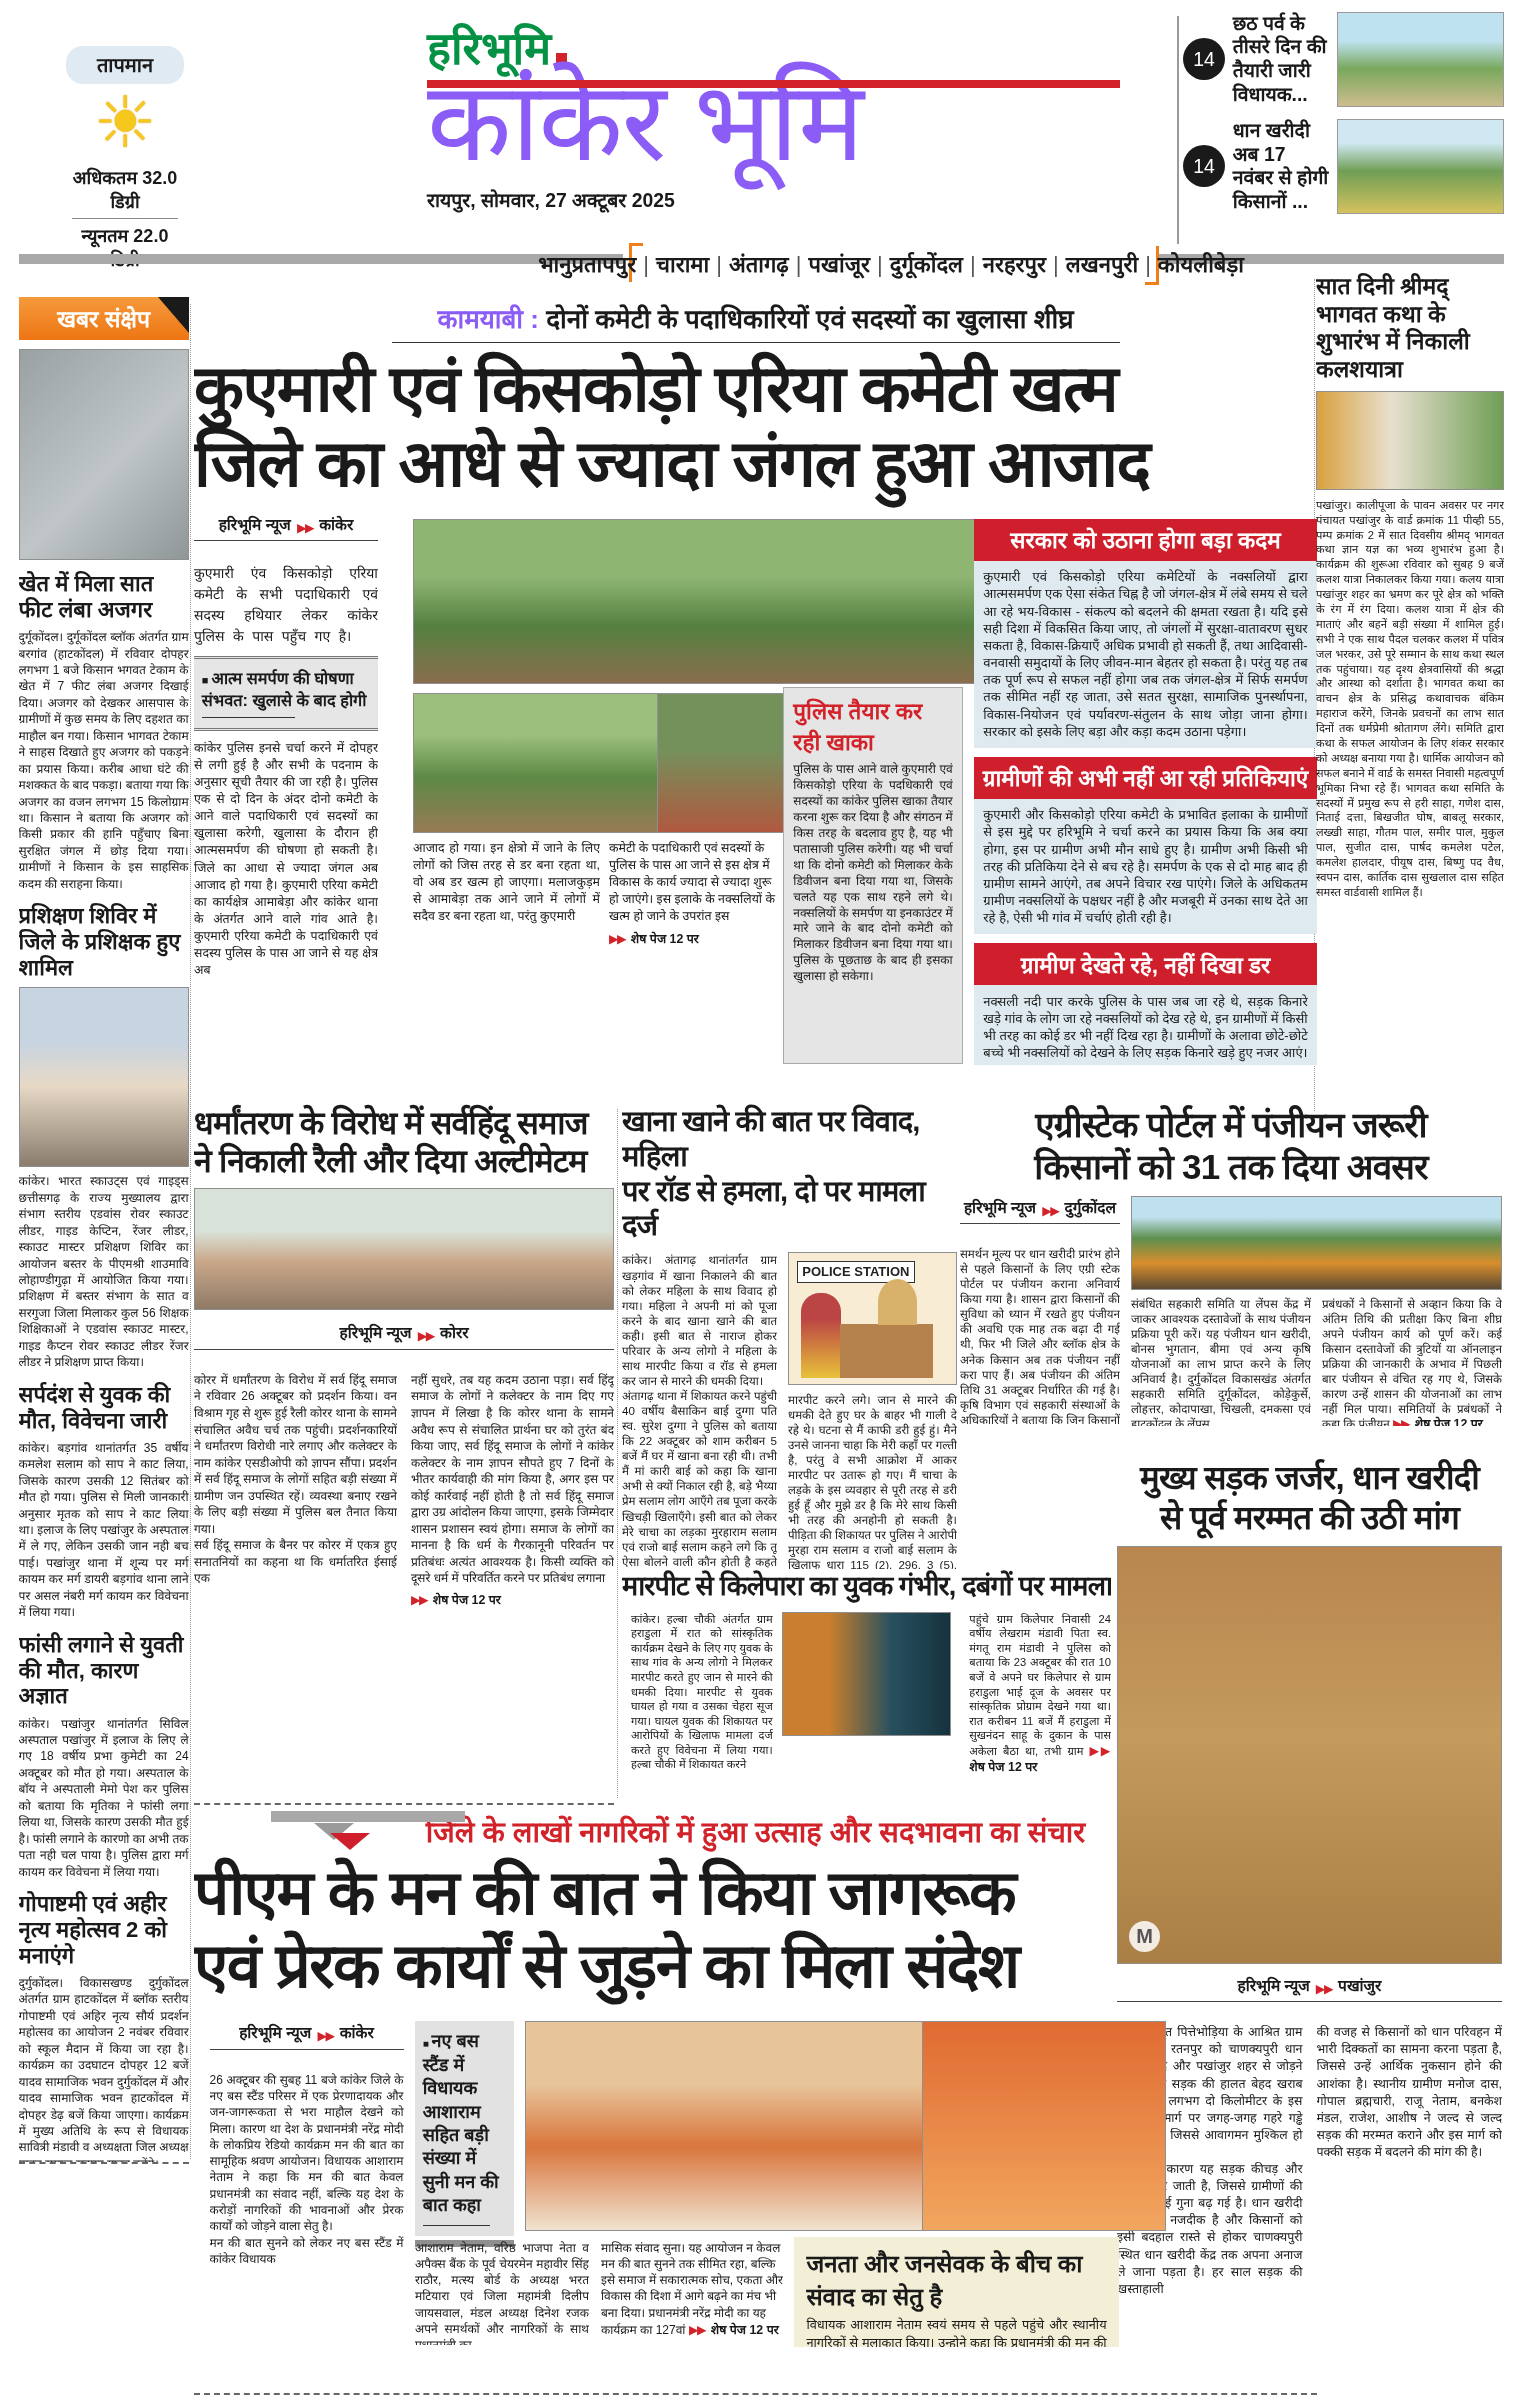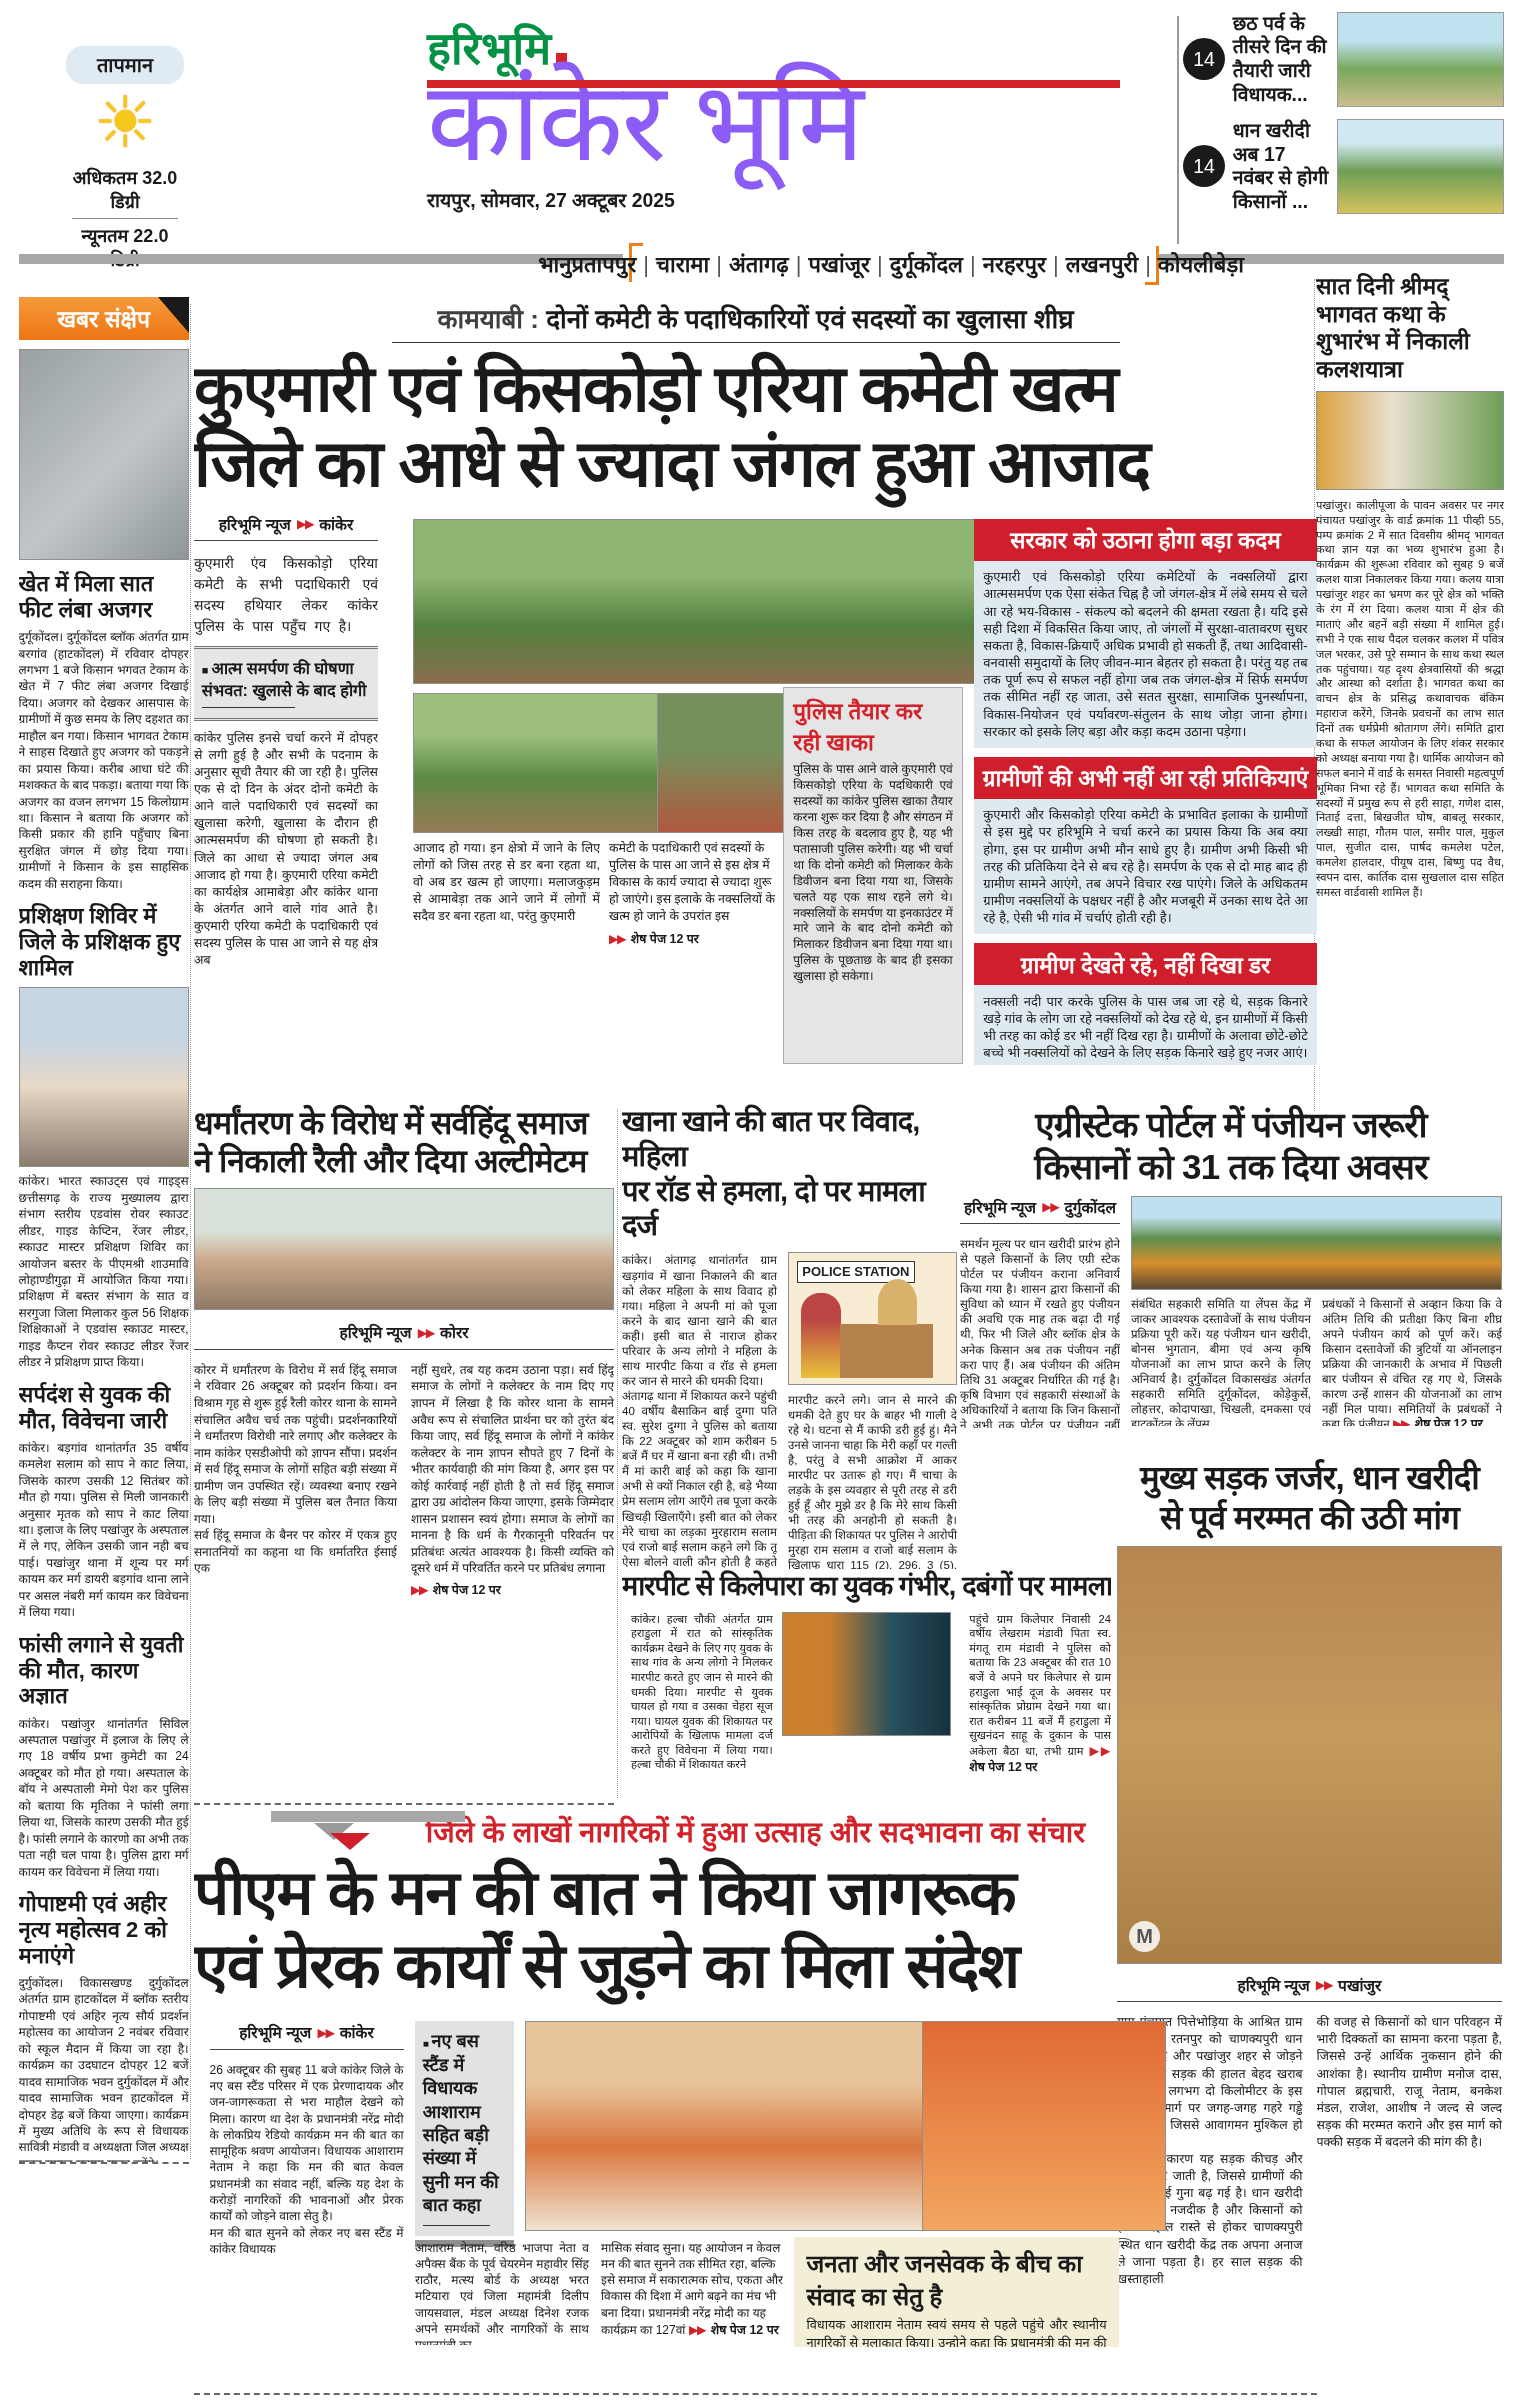--- a/index.html
+++ b/index.html
@@ -70,30 +70,30 @@
   .sb-banner{position:relative;background:linear-gradient(180deg,#f59a3c,#ee7513);color:#fff;
              font-size:23px;font-weight:bold;text-align:center;padding:5.4px 0;}
   .sb-banner::after{content:"";position:absolute;right:-0.8px;top:0;border-top:36px solid #1a1a1a;
                     border-left:31px solid transparent;}
   .sb-title{font-size:22px;font-weight:bold;line-height:1.18;margin:11px 0 6.2px;}
   .sb-body{font-size:12px;line-height:1.37;text-align:justify;}
   .sb-photo{width:100%;height:211px;margin-top:9.3px;box-sizing:border-box;}
   .sb-photo2{width:100%;height:180px;margin:4.6px 0 6.2px;box-sizing:border-box;}
 
   
-  .byline{display:flex;align-items:center;justify-content:center;gap:6.2px;font-size:15.5px;font-weight:bold;
-          border-bottom:1.5px solid #444;padding-bottom:5.4px;margin-bottom:12px;}
+  .byline{display:flex;align-items:flex-end;justify-content:center;gap:6.2px;font-size:15.5px;font-weight:bold;
+          border-bottom:1.5px solid #444;padding-bottom:5.4px;margin-bottom:22px;}
   .byline .arr{color:#d2232a;font-size:12.4px;letter-spacing:-1.5px;}
   .cont{font-weight:bold;font-size:12.4px;}
   .cont .arr{color:#d2232a;letter-spacing:-1.5px;margin-right:2.3px;}
 
   
   .lead{left:194px;top:300px;width:1123px;height:815px;}
   .kicker{text-align:center;font-size:26px;font-weight:bold;}
-  .kicker .k-label{color:#404040;margin-top:45px;}
+  .kicker .k-label{color:#8b5cf6;margin-top:45px;}
   .kicker-rule{width:728px;margin:6.2px auto 0;border-bottom:1.5px solid #333;}
   .lead-headline{font-size:65px;font-weight:800;line-height:1.16;letter-spacing:-1.5px;margin-top:7.7px;}
   .lead-grid{position:relative;margin-top:11px;height:554px;}
   .l-col{font-size:12.4px;line-height:1.38;text-align:justify;}
   .lead-para{font-size:14px;line-height:1.5;text-align:justify;font-weight:500;word-spacing:4.6px;}
   .notebox{background:#e6e6e6;border-top:3.1px double #777;border-bottom:3.1px double #777;
            padding:7.7px 7.7px 9.3px;margin:9.3px 0;font-size:16.3px;font-weight:bold;line-height:1.35;}
   .notebox .nb::before{content:"■  ";font-size:11px;}
   .nb-rule{width:93px;border-bottom:1.5px solid #333;margin-top:6.2px;}
   .khaka{border:1.5px solid #aaa;background:#e5e5e5;padding:7.7px 9.3px;box-sizing:border-box;}

